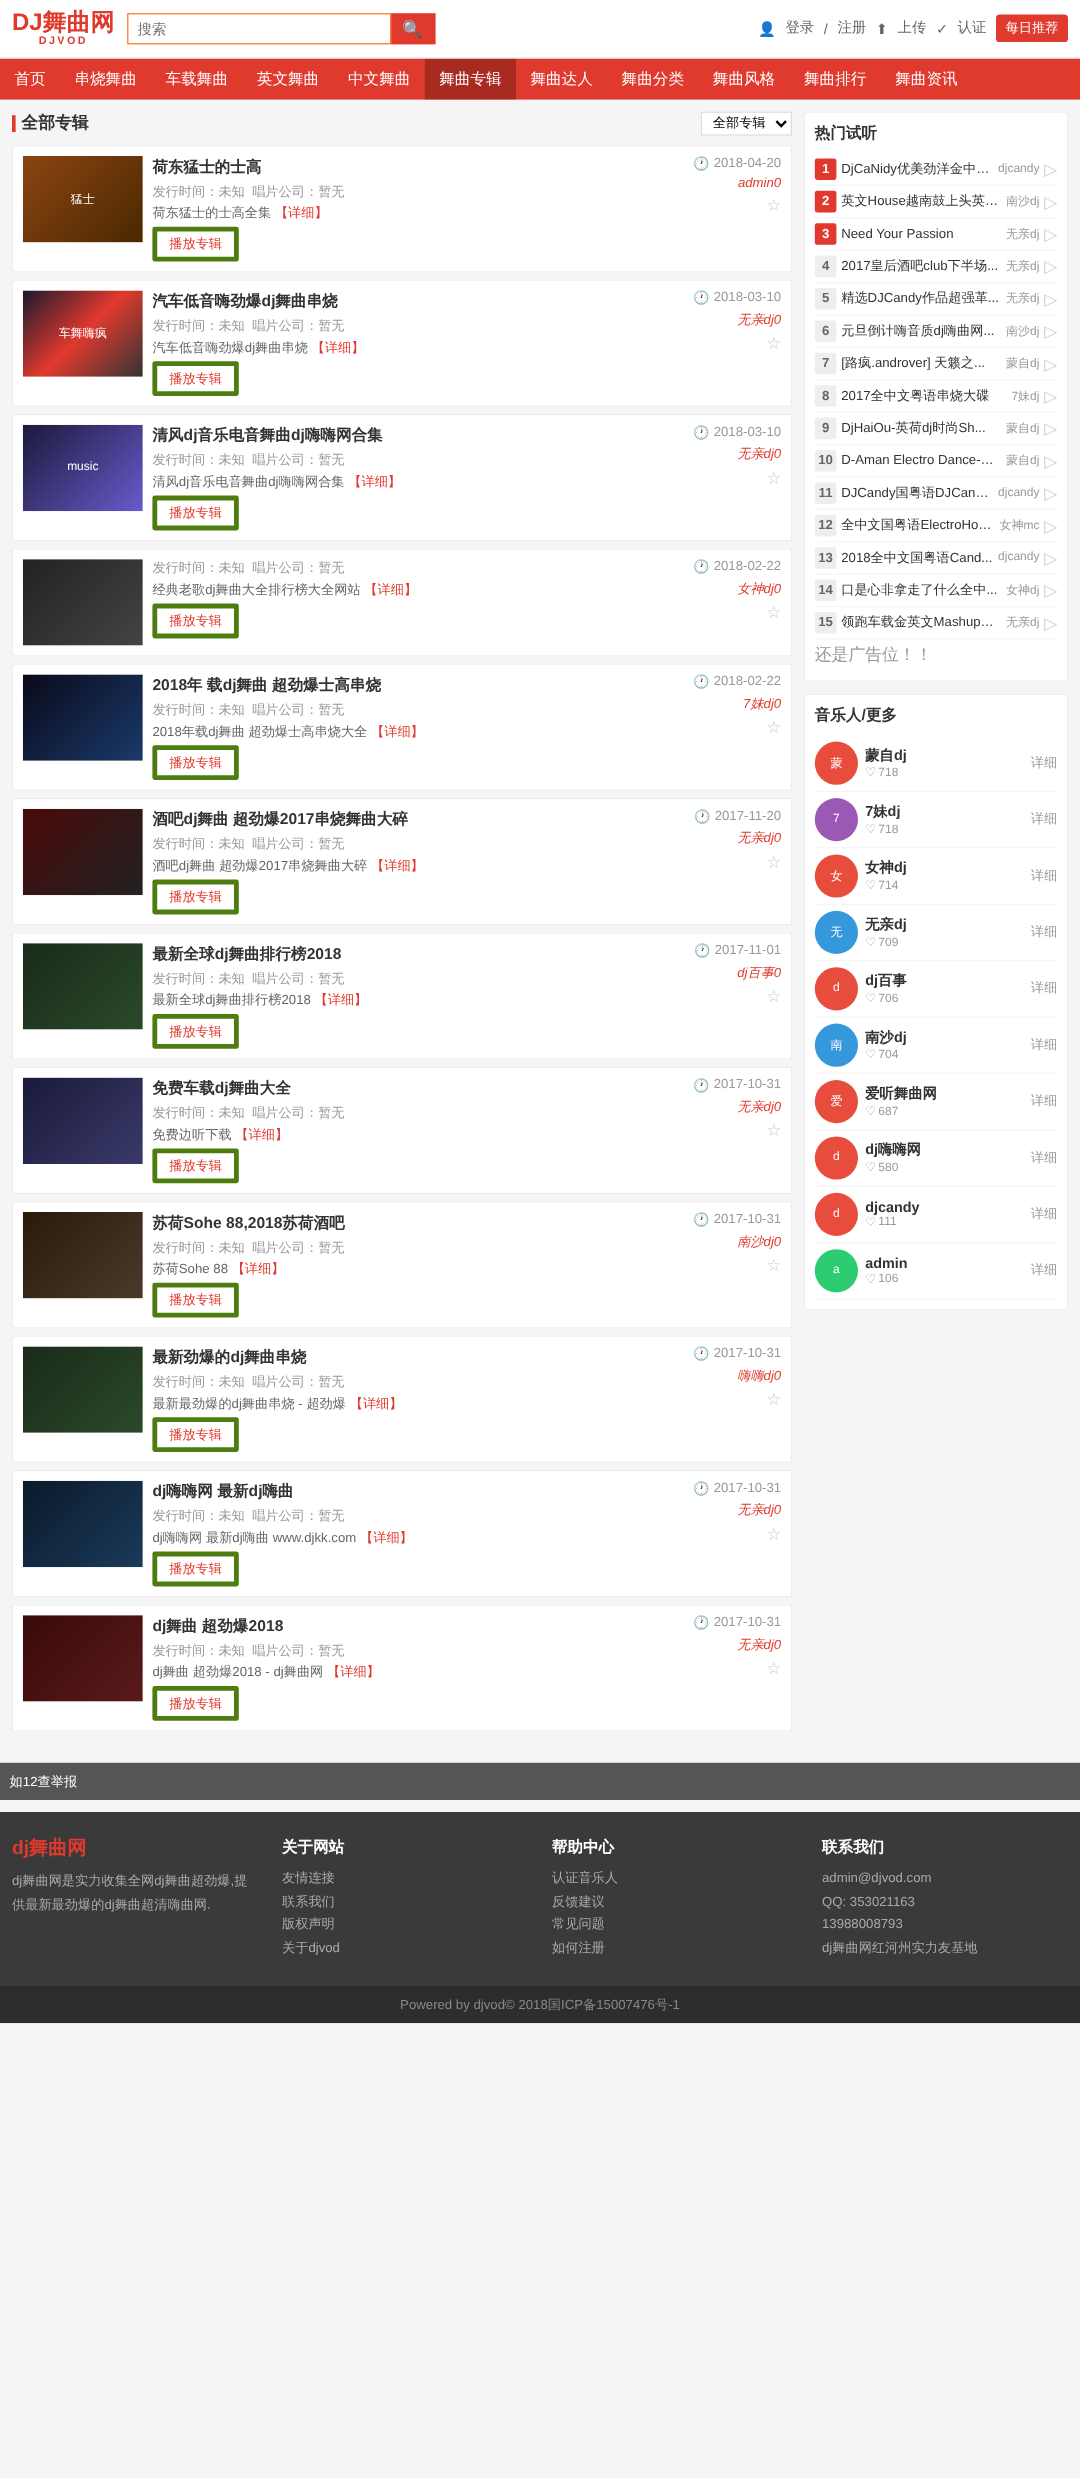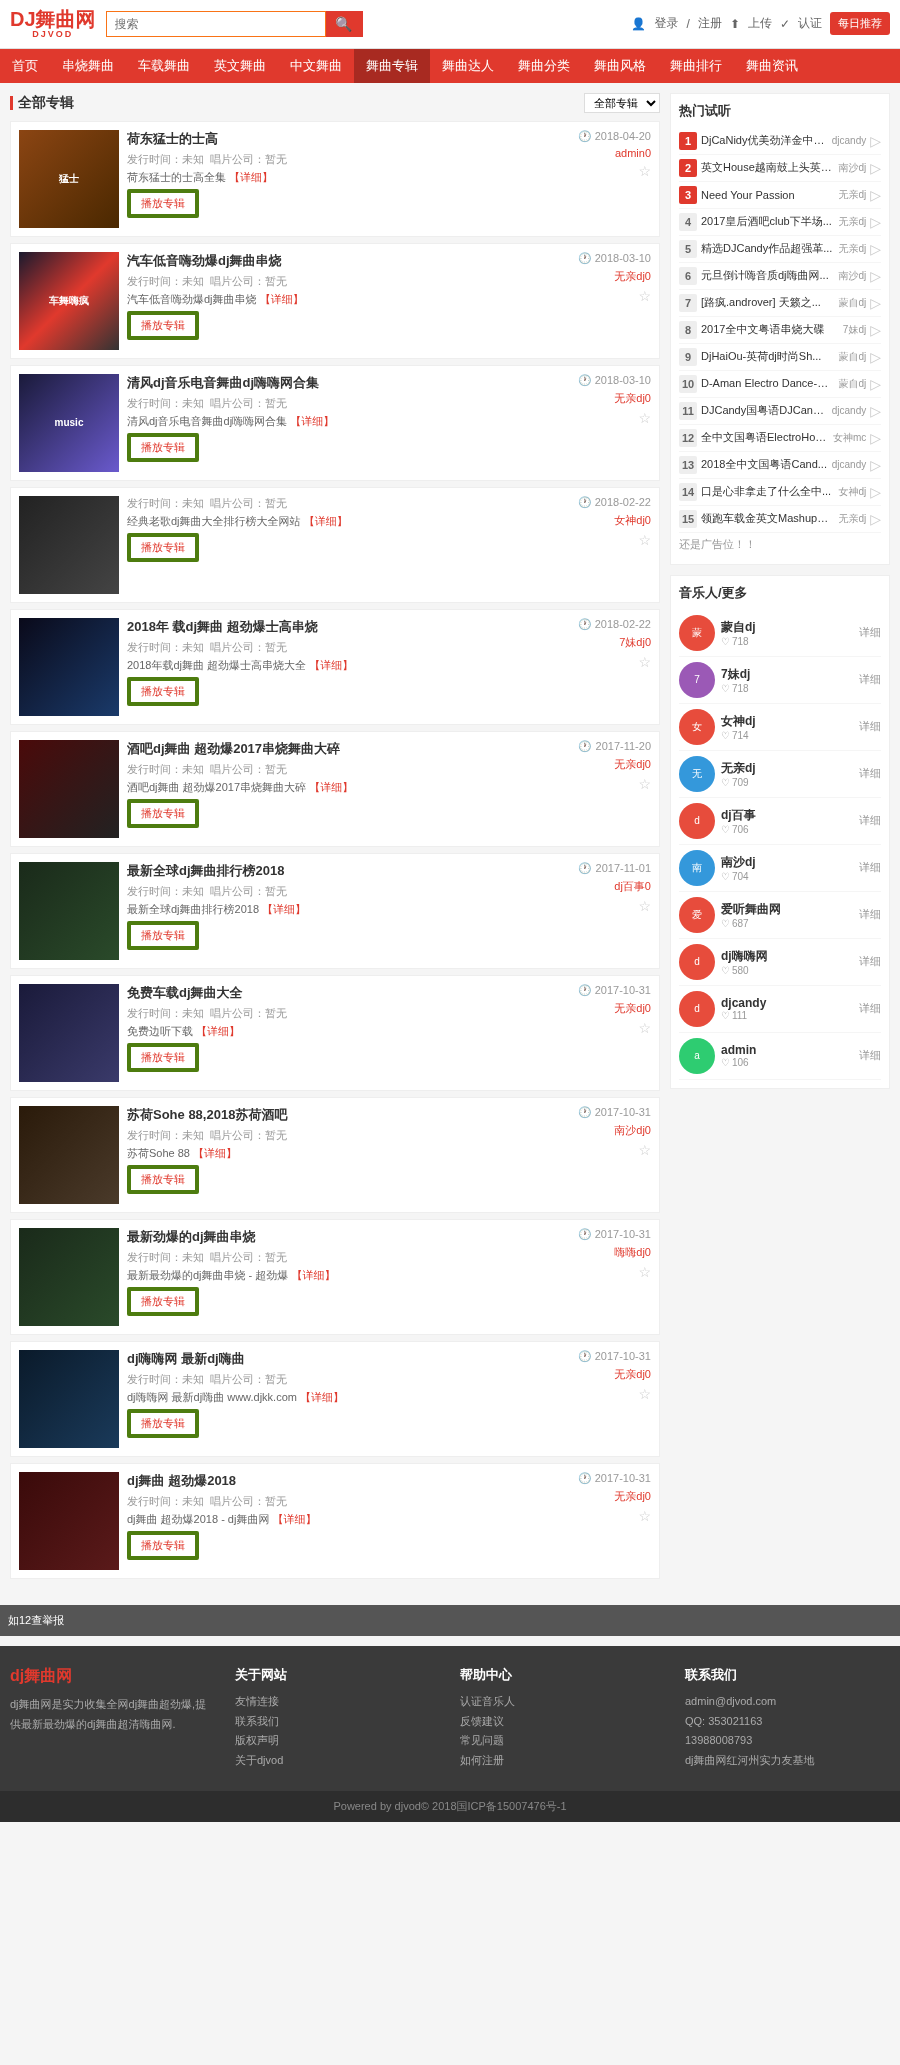--- a/index.html
+++ b/index.html
@@ -27,43 +27,43 @@
     .right-col { width: 220px; flex-shrink: 0; }
 
     
     .section-header { display: flex; justify-content: space-between; align-items: center; margin-bottom: 8px; }
     .section-title { font-size: 14px; font-weight: bold; color: #333; display: flex; align-items: center; gap: 5px; }
     .section-title::before { content: ''; display: inline-block; width: 3px; height: 14px; background: #e0392d; }
     .filter-select { border: 1px solid #ddd; padding: 2px 5px; font-size: 11px; background: #fff; }
 
     
     .album-item { background: #fff; margin-bottom: 6px; padding: 8px; display: flex; gap: 8px; align-items: flex-start; border: 1px solid #eee; }
-    .album-cover { width: 100px; height: 98px; flex-shrink: 0; object-fit: cover; background: #ccc; position: relative; overflow: hidden; font-weight: bold; }
+    .album-cover { width: 100px; height: 72px; flex-shrink: 0; object-fit: cover; background: #ccc; position: relative; overflow: hidden; }
     .album-cover-img { width: 100%; height: 100%; background: linear-gradient(135deg, #555, #222); display: flex; align-items: center; justify-content: center; color: #fff; font-size: 10px; }
     .album-info { flex: 1; min-width: 0; }
     .album-title { font-size: 13px; font-weight: bold; color: #333; margin-bottom: 4px; white-space: nowrap; overflow: hidden; text-overflow: ellipsis; }
     .album-meta { color: #999; font-size: 11px; margin-bottom: 3px; }
     .album-desc { color: #666; font-size: 11px; margin-bottom: 4px; }
     .album-desc a { color: #e0392d; text-decoration: none; }
     .album-right { display: flex; flex-direction: column; align-items: flex-end; gap: 4px; min-width: 90px; }
     .album-date { color: #999; font-size: 11px; display: flex; align-items: center; gap: 3px; }
-    .album-author { color: #e0392d; font-size: 11px; text-align: right; }
+    .album-author { color: #e0392d; font-size: 11px; text-align: right; font-style: italic; }
     .star-btn { color: #ccc; font-size: 14px; cursor: pointer; }
     .play-btn { background: #fff; border: 4px solid #4d7c0f; color: #e0392d; padding: 3px 10px; font-size: 11px; cursor: pointer; border-radius: 2px; }
 
     
     .hot-listen { background: #fff; border: 1px solid #eee; margin-bottom: 10px; padding: 8px; }
     .hot-item { display: flex; align-items: center; padding: 4px 0; border-bottom: 1px solid #f5f5f5; gap: 4px; }
     .hot-num { width: 18px; height: 18px; display: flex; align-items: center; justify-content: center; font-size: 11px; font-weight: bold; border-radius: 2px; flex-shrink: 0; }
     .hot-num.top3 { background: #e0392d; color: #fff; }
     .hot-num.rest { background: #eee; color: #666; }
     .hot-text { flex: 1; font-size: 11px; color: #333; overflow: hidden; white-space: nowrap; text-overflow: ellipsis; }
     .hot-author { font-size: 10px; color: #999; white-space: nowrap; flex-shrink: 0; }
     .play-circle { color: #ccc; font-size: 14px; cursor: pointer; flex-shrink: 0; }
-    .ads-text { color: #999; font-size: 11px; padding: 4px 0; }
+    .ads-text { color: #999; font-size: 14px; padding: 4px 0; }
 
     
     .musicians { background: #fff; border: 1px solid #eee; padding: 8px; }
     .musicians-header { display: flex; justify-content: space-between; align-items: center; margin-bottom: 8px; }
     .musicians-title { font-size: 13px; font-weight: bold; }
     .musician-item { display: flex; align-items: center; padding: 5px 0; border-bottom: 1px solid #f5f5f5; gap: 6px; }
     .musician-avatar { width: 36px; height: 36px; border-radius: 50%; background: #ccc; flex-shrink: 0; overflow: hidden; display: flex; align-items: center; justify-content: center; font-size: 10px; color: #fff; }
     .musician-info { flex: 1; }
     .musician-name { font-size: 12px; color: #333; font-weight: bold; }
     .musician-fans { font-size: 10px; color: #999; display: flex; align-items: center; gap: 2px; }

